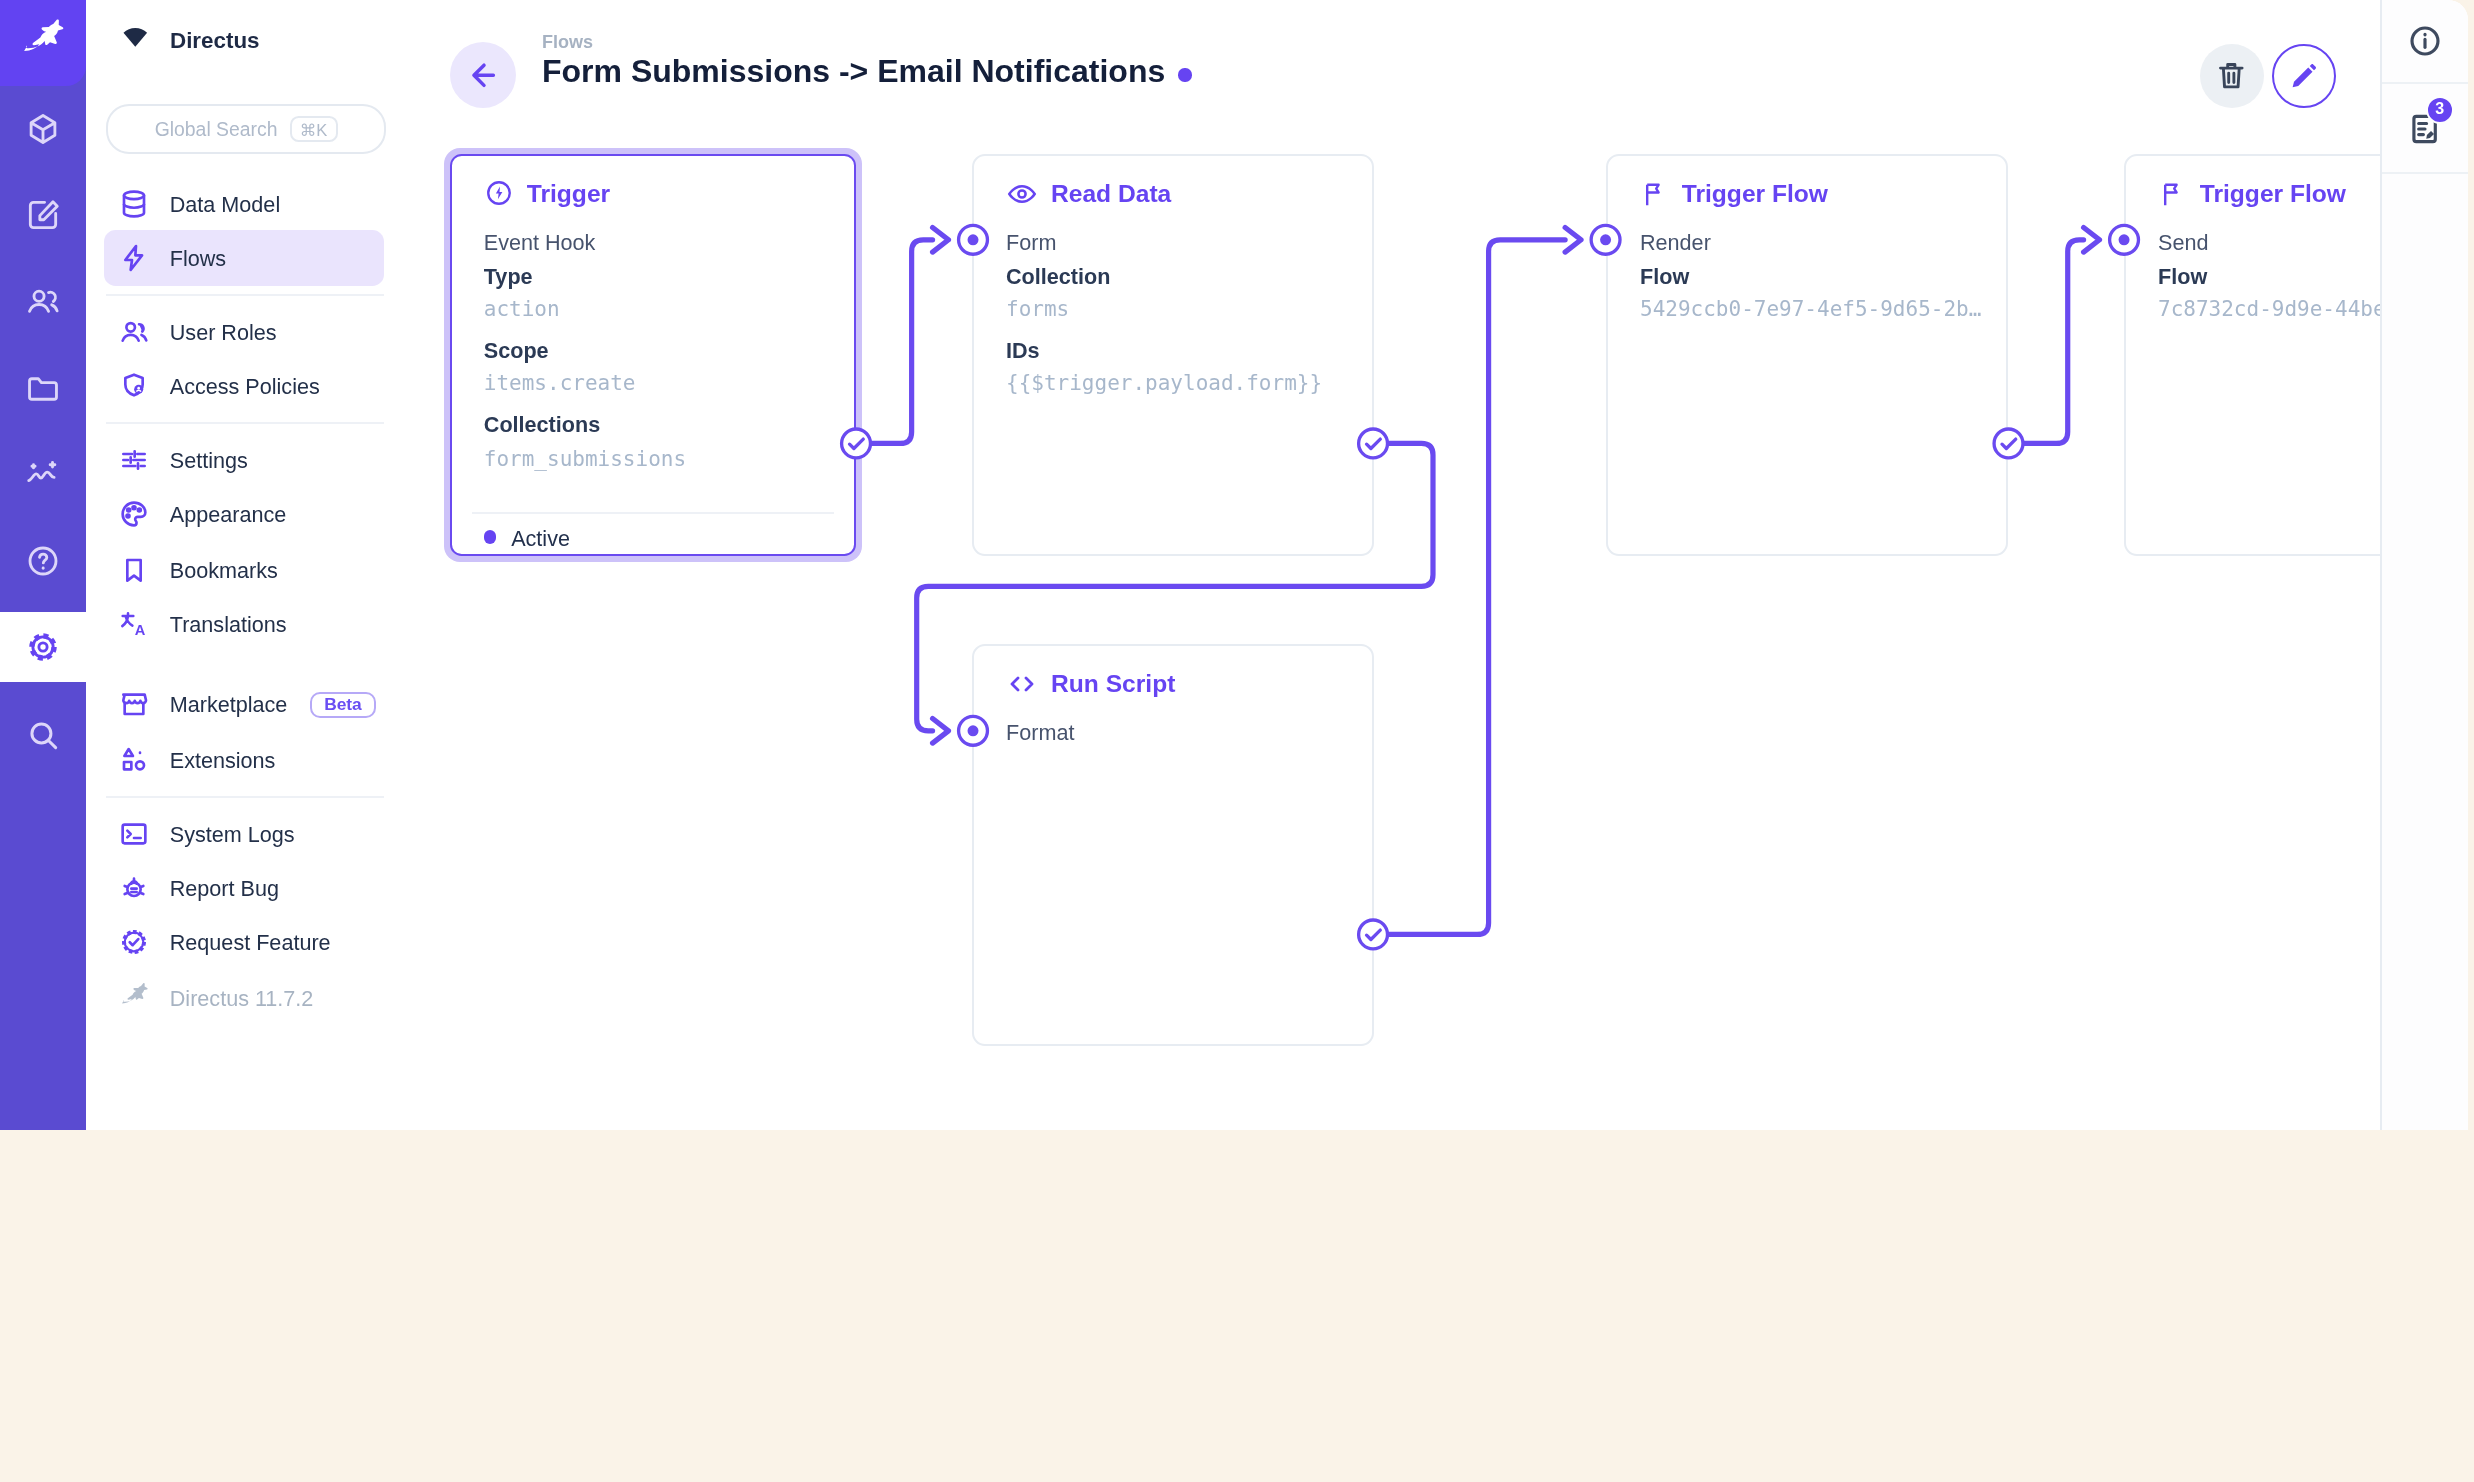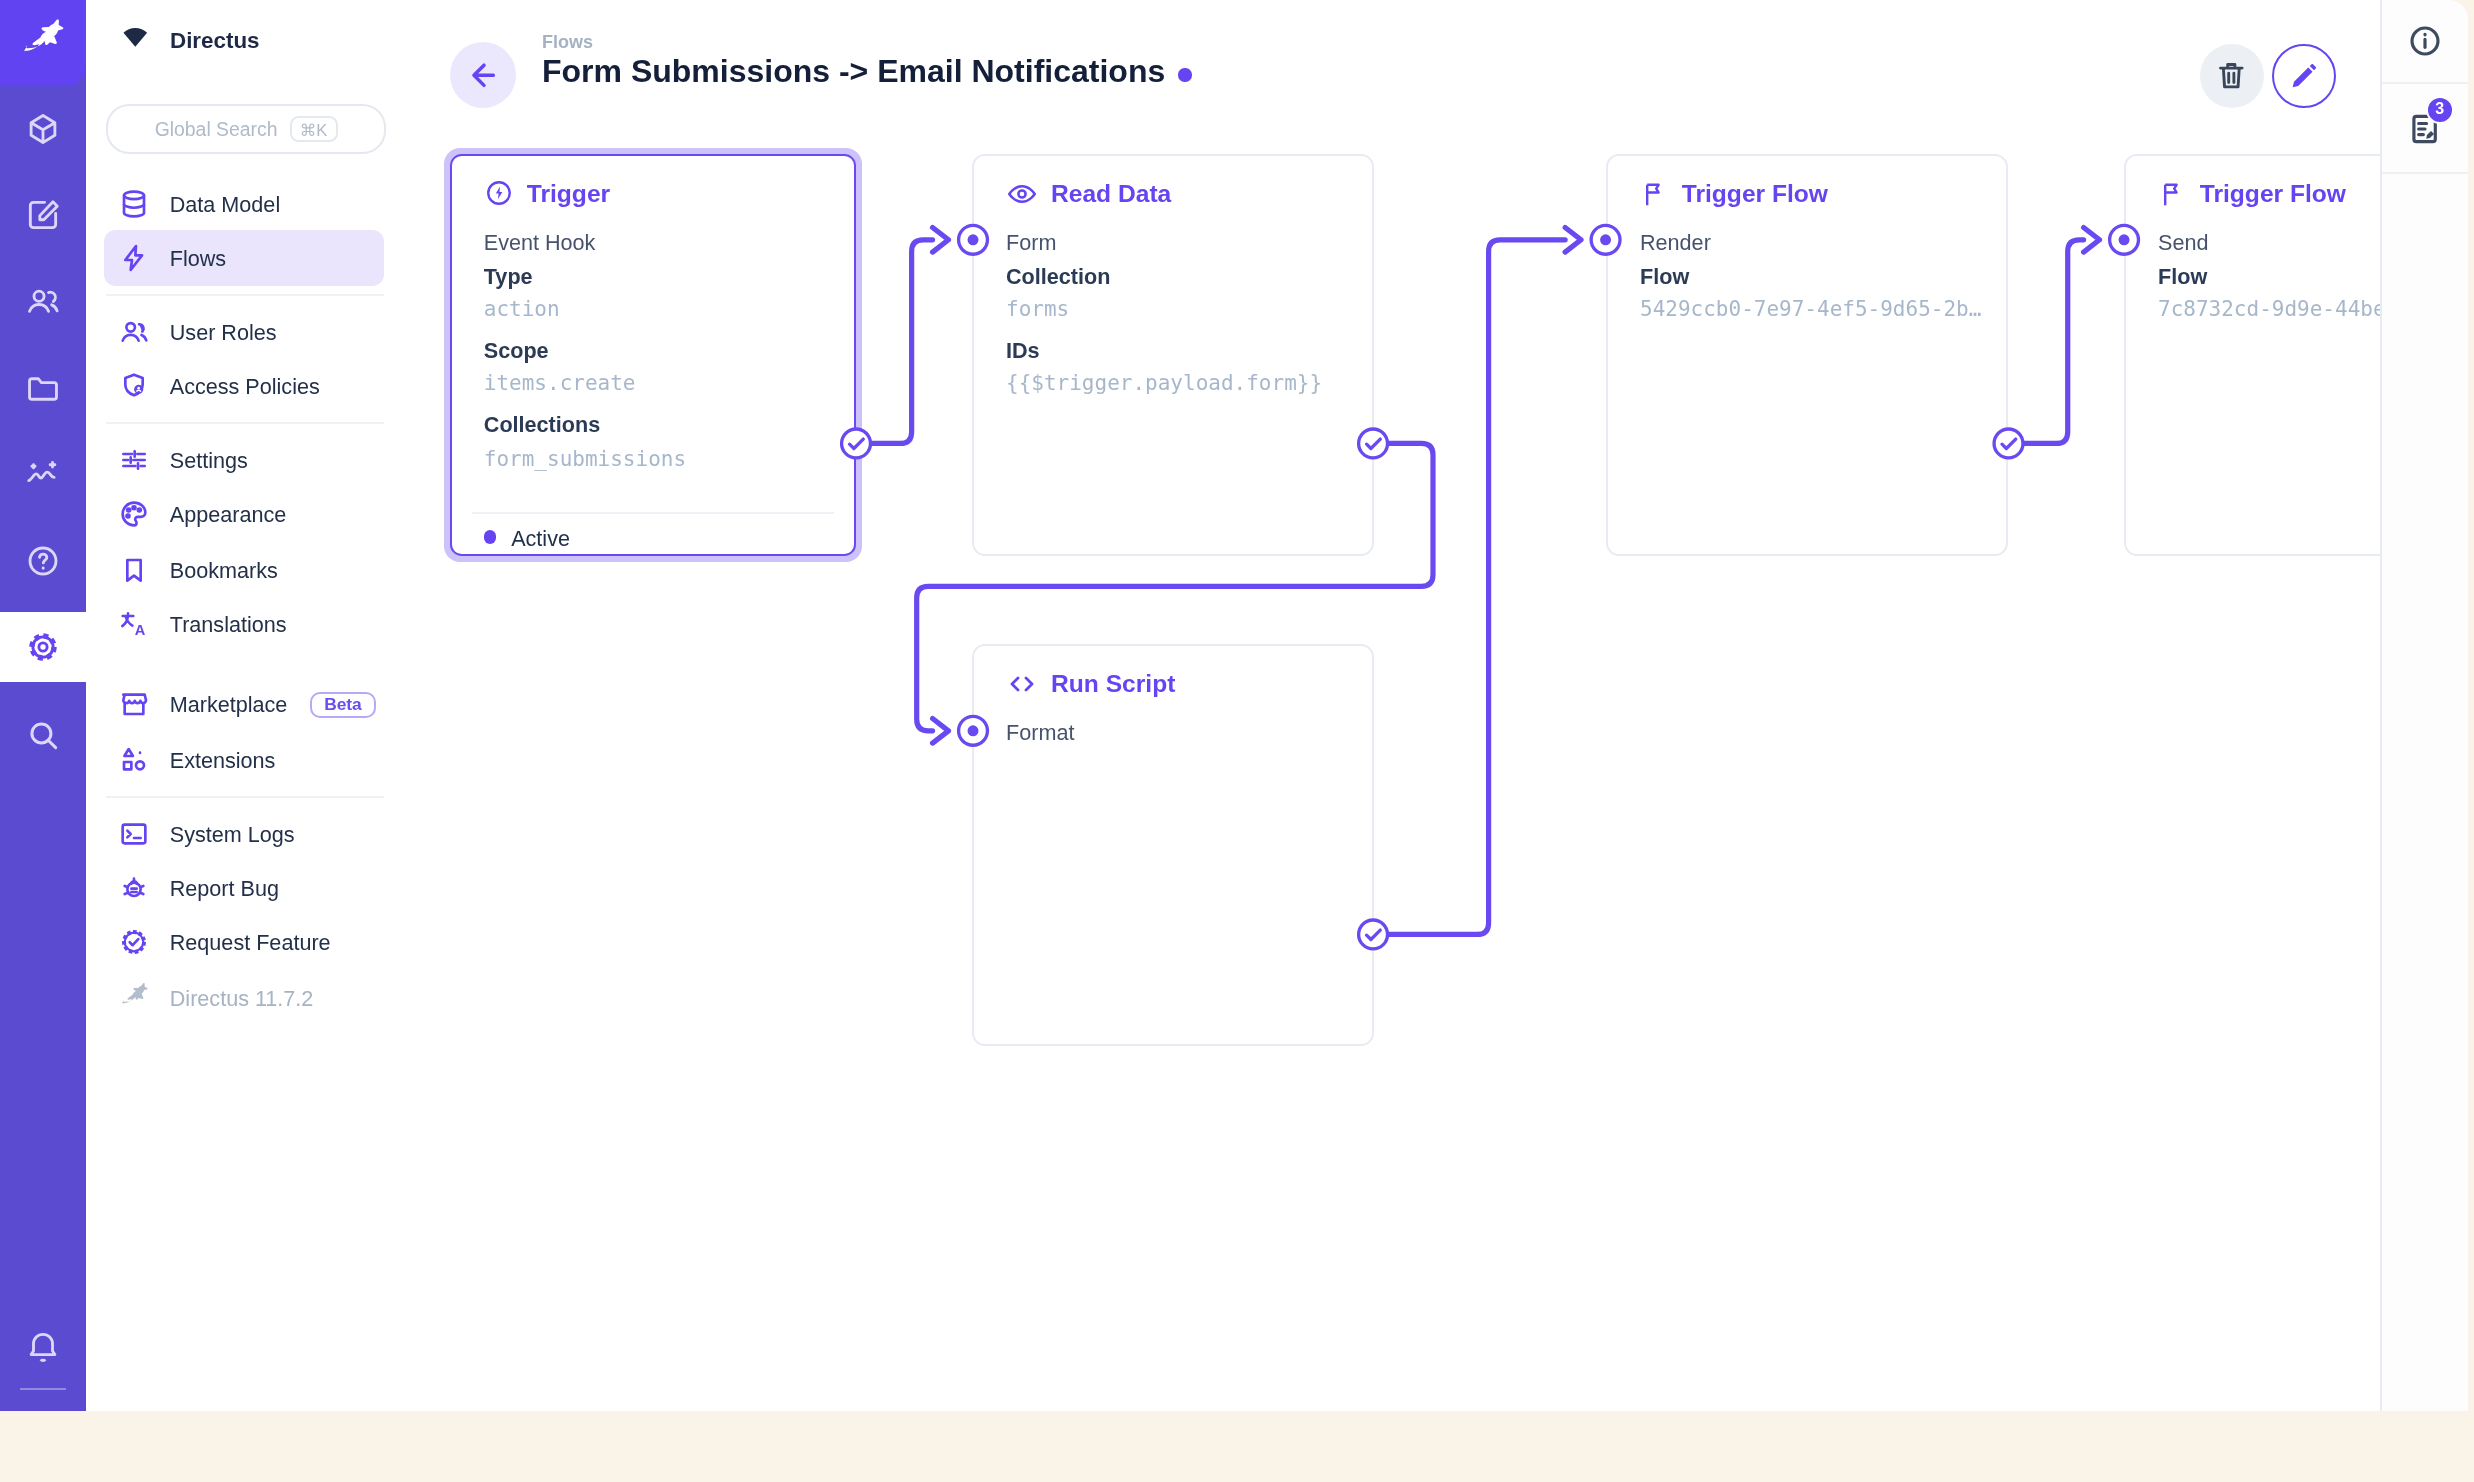--- a/index.html
+++ b/index.html
@@ -1,16 +1,16 @@
 <!DOCTYPE html>
 <html style="font-size:11.6px"><head>
 <meta charset="utf-8">
 <style>
   html,body{margin:0;padding:0;background:#FAF3E8;}
-  .viewport{width:2475px;height:1411px;overflow:hidden;position:relative;}
+  .viewport{width:2475px;height:1130px;overflow:hidden;position:relative;}
   .stage{width:1237px;height:741px;position:absolute;top:0;left:0;transform:scale(2);transform-origin:0 0;
          font-family:"Liberation Sans",sans-serif;background:#FAF3E8;}
   .app{position:absolute;top:0;left:0;width:1234px;height:733px;background:#fff;
        border-radius:0 10px 10px 10px;overflow:hidden;display:flex;}
   
   .rail{width:43px;flex:0 0 43px;background:#5A4BD1;position:relative;border-radius:0 0 0 10px;}
   .logo-block{position:absolute;top:0;left:0;width:43px;height:43px;background:#6243F2;
               border-radius:0 0 10px 0;display:flex;align-items:center;justify-content:center;}
   .rb{position:absolute;left:0;width:43px;height:32px;display:flex;align-items:center;justify-content:center;
       color:#DDD6F9;cursor:pointer;}

